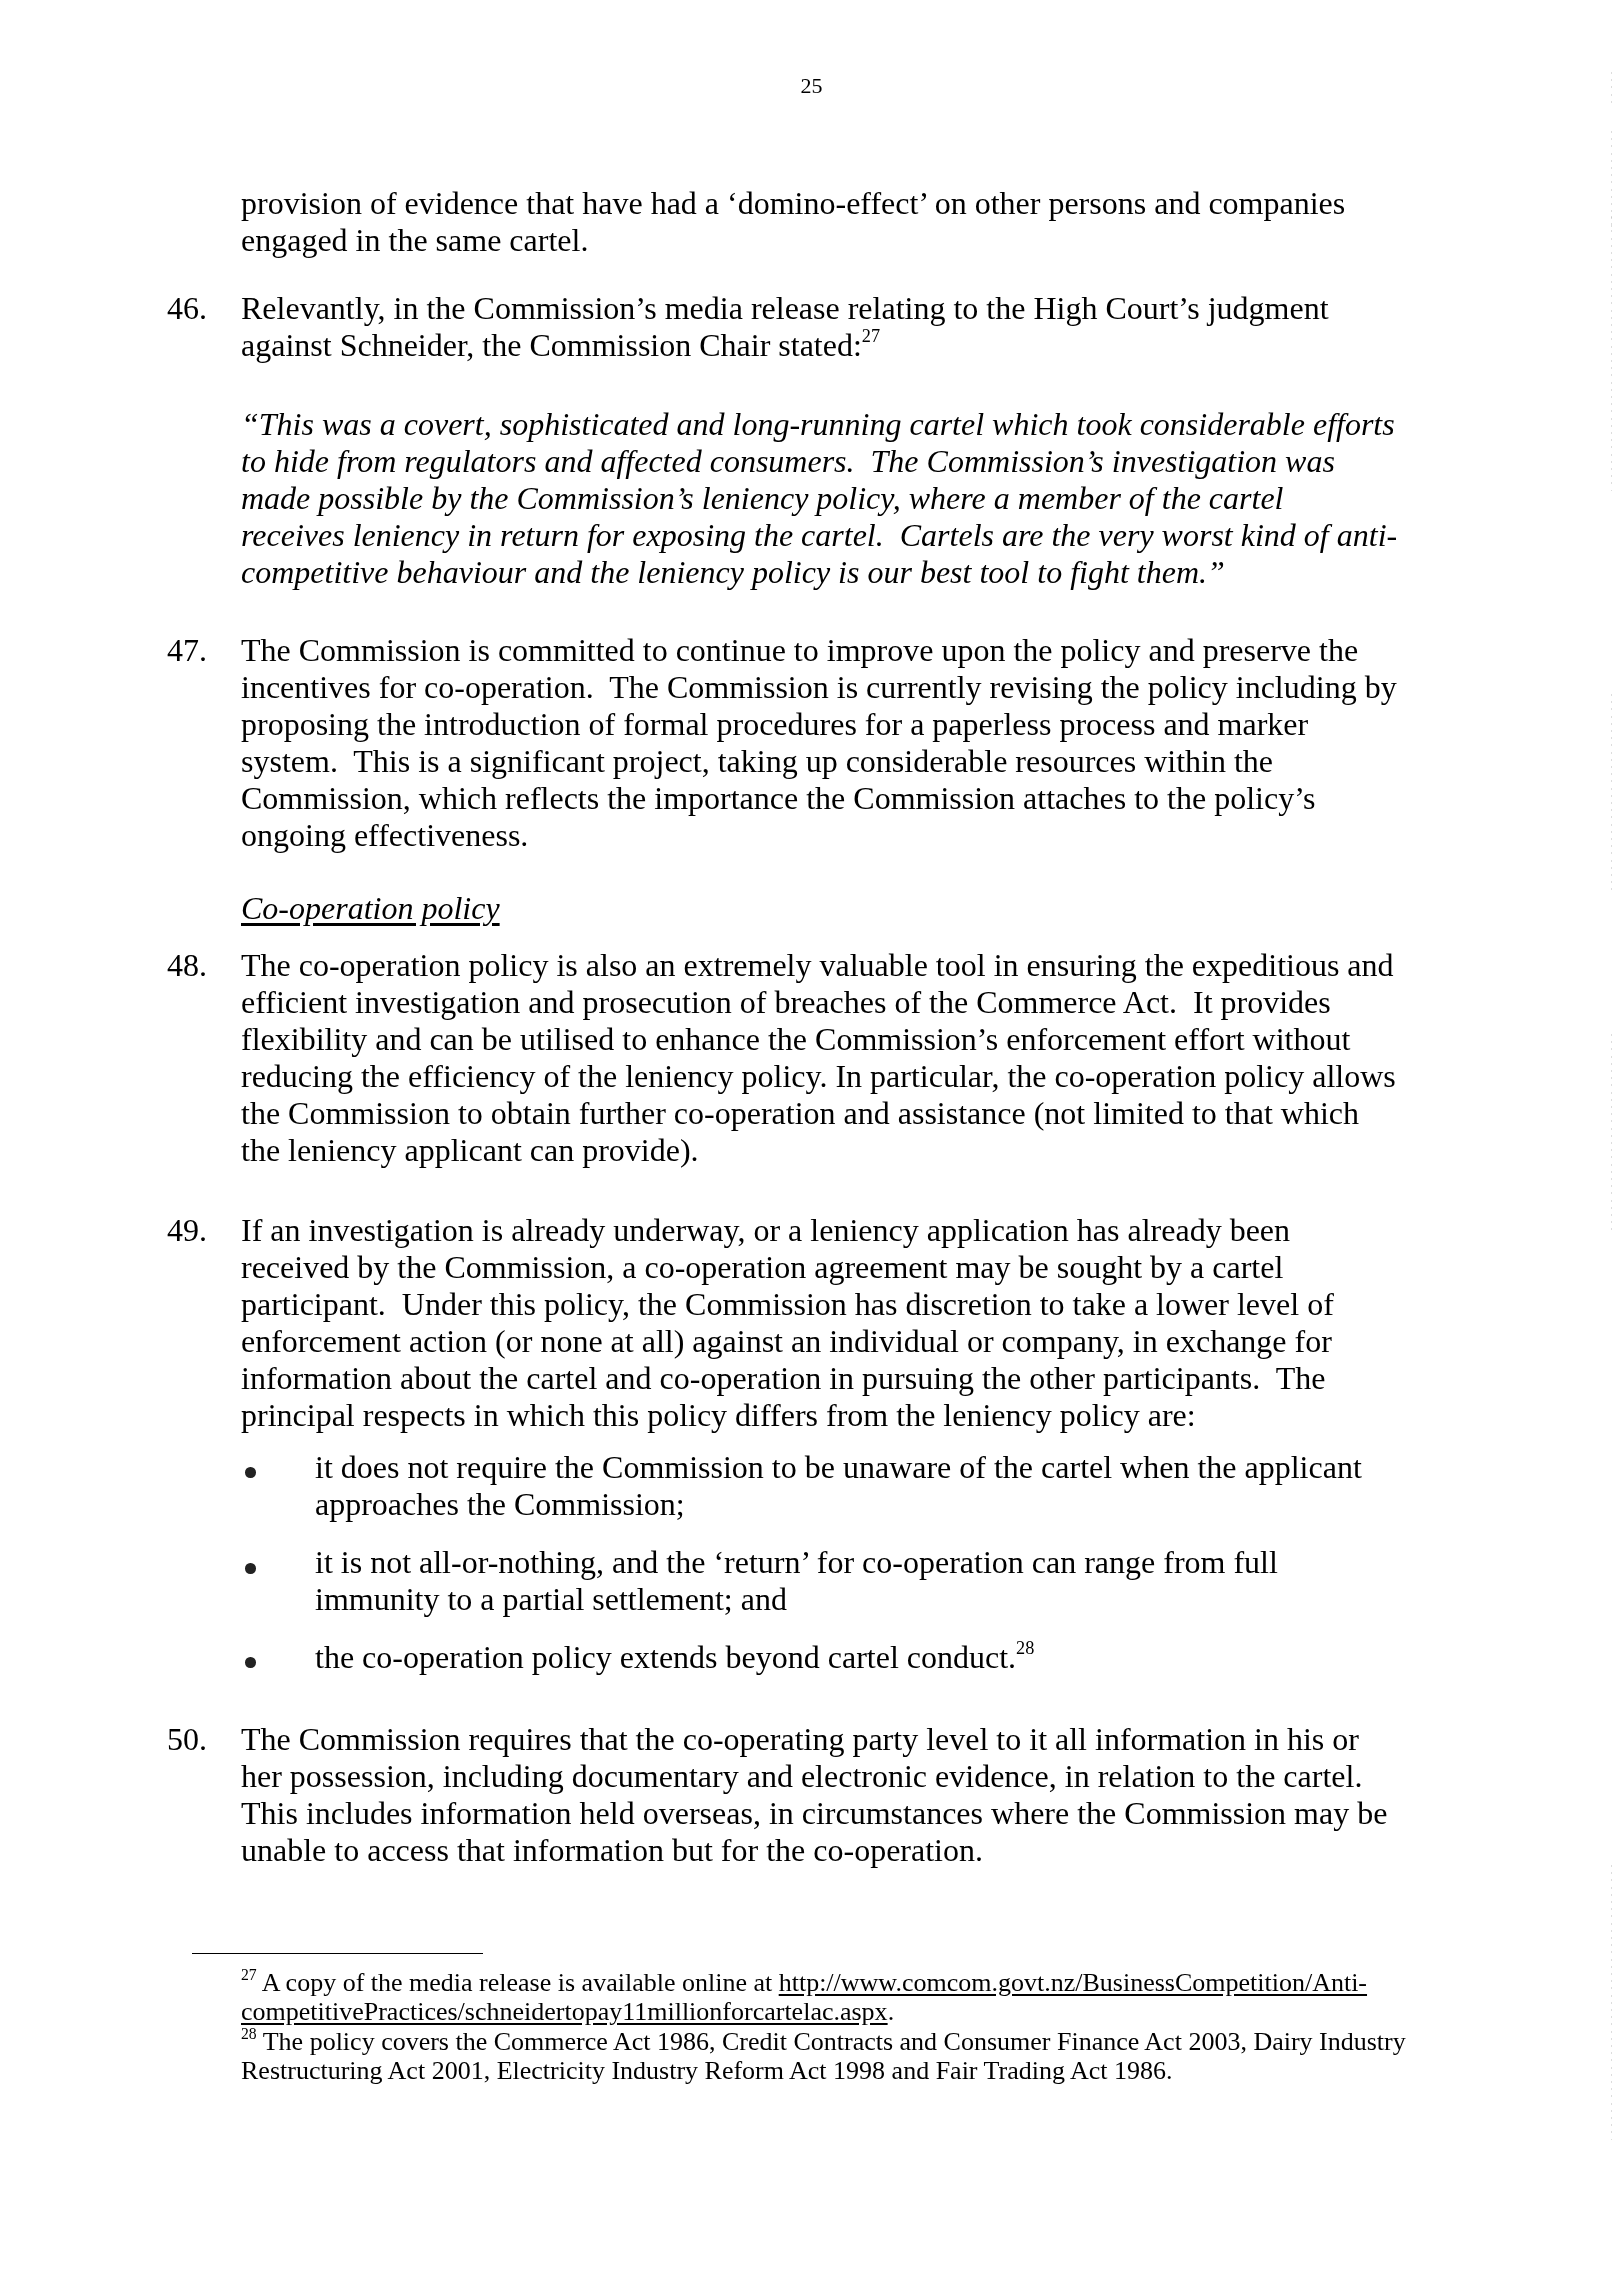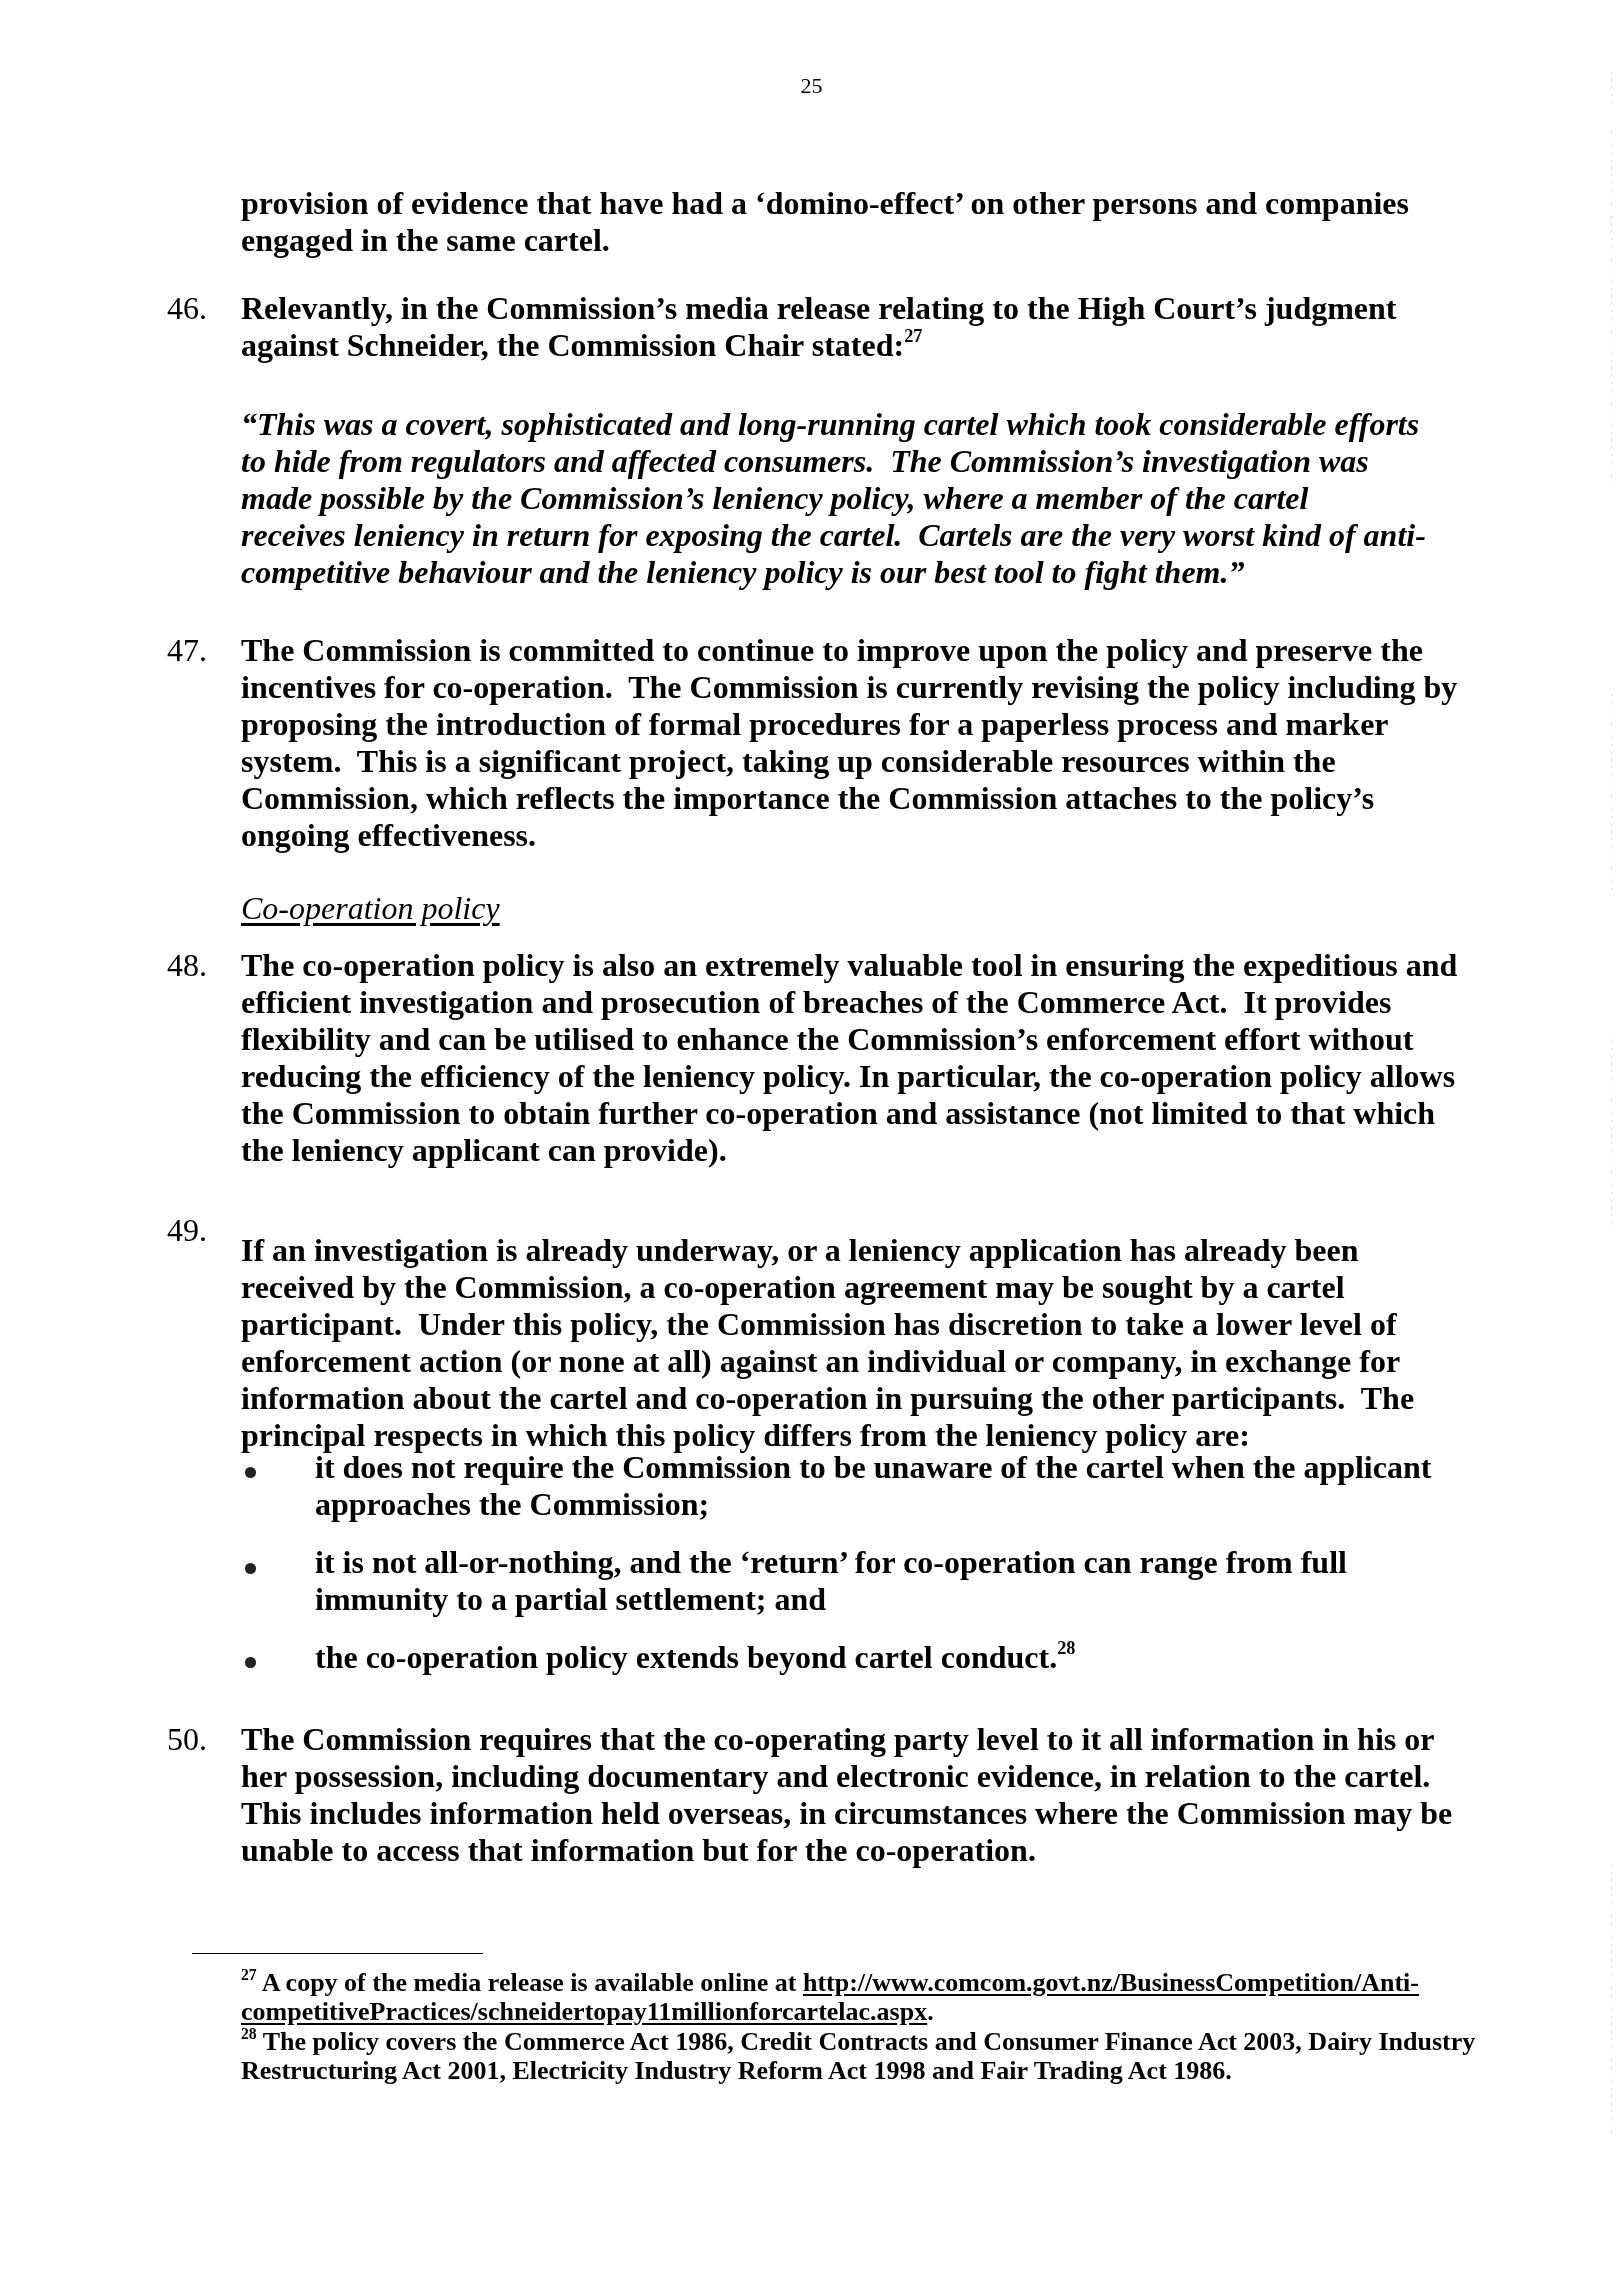--- a/index.html
+++ b/index.html
@@ -1,19 +1,19 @@
 <!DOCTYPE html>
 <html style="font-size:10.5px"><head>
 <meta charset="utf-8">
 <style>
   html, body { margin: 0; padding: 0; background: #ffffff; }
   body { width: 1623px; height: 2295px; position: relative; overflow: hidden; font-family: "Liberation Serif", serif; color: #000; }
   .page-num { position: absolute; top: 67px; left: 0; width: 1623px; text-align: center; font-size: 22px; line-height: 37px; }
   .block { position: absolute; left: 241px; width: 1191px; font-size: 32px; line-height: 37px; }
-  .line { display: block; white-space: pre; font-weight: bold; }
+  .line { display: block; white-space: pre; }
   .num { position: absolute; left: 167px; font-size: 32px; line-height: 37px; }
   .quote { font-style: italic; }
   .heading { font-style: italic; text-decoration: underline; text-underline-offset: 3.9px; }
   .bullet-dot { position: absolute; left: 245px; width: 10.5px; height: 10.5px; border-radius: 50%; background: #222; }
   .bullet-text { position: absolute; left: 315px; width: 1126px; font-size: 32px; line-height: 37px; }
   sup { font-size: 18.3px; line-height: 0; position: relative; top: -2.6px; }
   .fn-rule { position: absolute; left: 192px; top: 1953px; width: 291px; height: 1.3px; background: #000; }
   .fn { position: absolute; left: 193px; width: 1243px; font-size: 26px; line-height: 29.4px; margin-left: 48px; }
   .fn sup { font-size: 15.7px; top: -1.3px; }
   .link { text-decoration: underline; text-underline-offset: 2.6px; }
@@ -61,21 +61,21 @@
   <div class="block" style="top:947px;">
     <span class="line">The co-operation policy is also an extremely valuable tool in ensuring the expeditious and</span>
     <span class="line">efficient investigation and prosecution of breaches of the Commerce Act.  It provides</span>
     <span class="line">flexibility and can be utilised to enhance the Commission’s enforcement effort without</span>
     <span class="line">reducing the efficiency of the leniency policy. In particular, the co-operation policy allows</span>
     <span class="line">the Commission to obtain further co-operation and assistance (not limited to that which</span>
     <span class="line">the leniency applicant can provide).</span>
   </div>
 
   <div class="num" style="top:1212px;">49.</div>
-  <div class="block" style="top:1212px;margin-top:20px;">
+  <div class="block" style="top:1212px;">
     <span class="line">If an investigation is already underway, or a leniency application has already been</span>
     <span class="line">received by the Commission, a co-operation agreement may be sought by a cartel</span>
     <span class="line">participant.  Under this policy, the Commission has discretion to take a lower level of</span>
     <span class="line">enforcement action (or none at all) against an individual or company, in exchange for</span>
     <span class="line">information about the cartel and co-operation in pursuing the other participants.  The</span>
     <span class="line">principal respects in which this policy differs from the leniency policy are:</span>
   </div>
 
   <div class="bullet-dot" style="top:1467px;"></div>
   <div class="bullet-text" style="top:1449px;">

